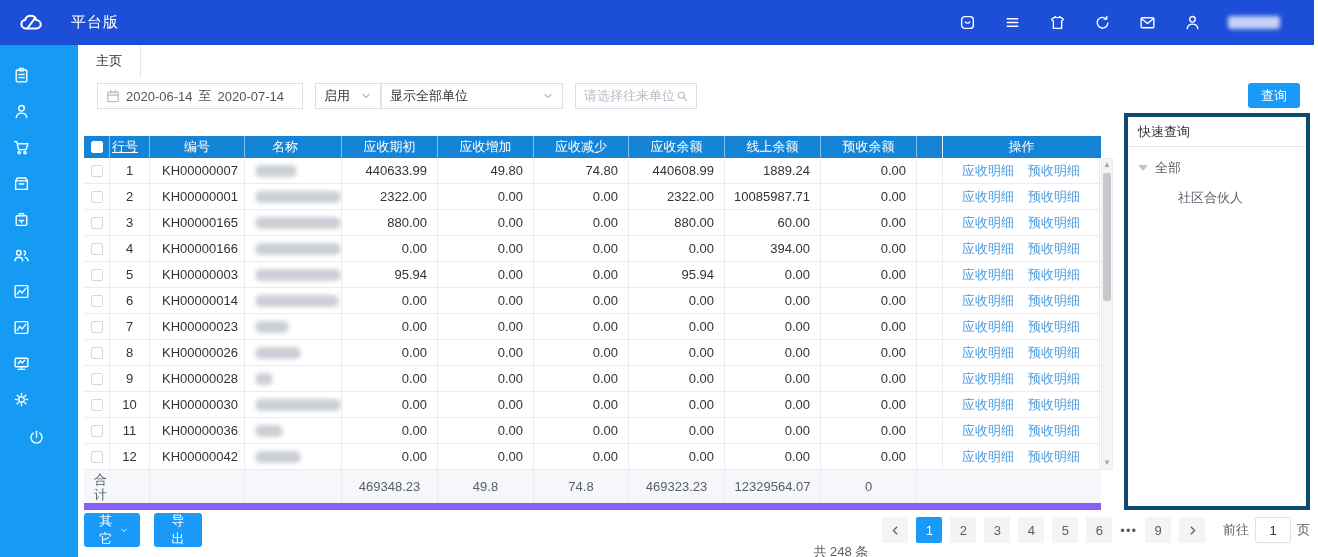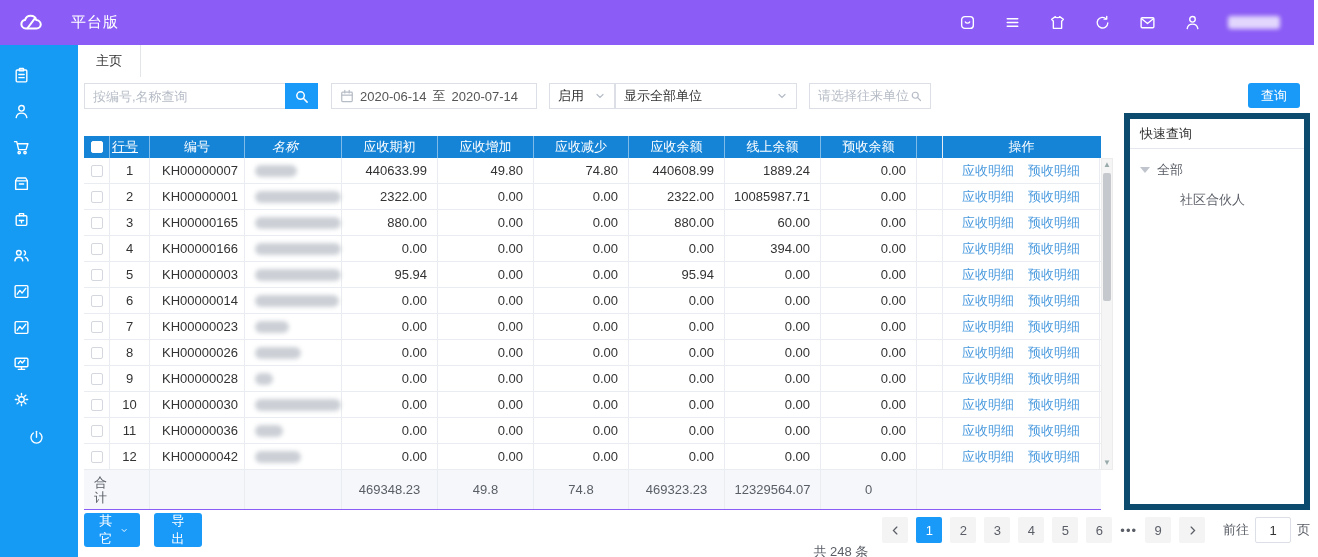--- a/index.html
+++ b/index.html
@@ -1,20 +1,20 @@
 <!DOCTYPE html>
 <html><head>
 <meta charset="utf-8">
 <style>
   * { margin:0; padding:0; box-sizing:border-box; }
   body { background:#9aa0a6; font-family:"Liberation Sans",sans-serif; }
   #app { position:relative; width:1318px; height:557px; background:#fff; overflow:hidden; }
 
   
-  .topbar { position:absolute; left:0; top:0; right:4px; height:45px; background:#8b5cf6; display:flex; align-items:center; color:#fff; }
+  .topbar { position:absolute; left:0; top:0; right:4px; height:45px; background:#1d4ed8; display:flex; align-items:center; color:#fff; }
   .topbar .logo { margin-left:18px; display:flex; align-items:center; }
   .topbar .brand { margin-left:26px; font-size:15px; letter-spacing:1px; }
   .topbar .spacer { flex:1; }
   .top-icons { display:flex; align-items:center; gap:26px; margin-right:34px; }
   .top-icons .ticon { width:19px; height:19px; display:flex; align-items:center; justify-content:center; cursor:pointer; }
   .user-blur { width:52px; height:13px; border-radius:3px; background:rgba(255,255,255,.75); filter:blur(2px); }
 
   
   .sidebar { position:absolute; left:0; top:45px; bottom:0; width:78px; background:#169bf5; color:#fff; padding-top:12px; }
   .side-item { display:flex; align-items:center; height:36px; padding-left:13px; font-size:14px; cursor:pointer;gap:48px; }
@@ -60,34 +60,34 @@
   .c-code { width:95px; padding-left:12px; flex:none; }
   .c-name { width:97px; padding-left:10px; flex:none; }
   .c-val { width:96px; justify-content:flex-end; padding-right:10px; flex:none; }
   .c-val5 { width:95px; }
   .c-gap { width:25px; flex:none; border-right:none !important; }
   .c-op { width:158px; justify-content:center; gap:14px; flex:none; border-left:1px solid #e9ecf0; }
   .op-link { color:#4a9ade; cursor:pointer; }
   .chk { width:12px; height:12px; border:1px solid #d4d8de; border-radius:2px; background:#fff; cursor:pointer; }
   .thead .chk { border-color:#fff; background:#fff; }
   .name-blur { height:12px; border-radius:6px; background:#ccd0d6; filter:blur(2px); }
-  .tfoot { display:flex; height:40px; background:#f5f7fa; border-bottom:1px solid #8b5cf6; color:#5a5e66; align-items:center; }
+  .tfoot { display:flex; height:40px; background:#f5f7fa; border-bottom:7px solid #8b5cf6; color:#5a5e66; align-items:center; }
   .tfoot .cell { display:flex; align-items:center; justify-content:center; height:100%; border-right:1px solid #e9ecf0; }
   .tfoot .f-label { width:66px; justify-content:flex-start; padding-left:10px; }
   .tfoot .f-label span { width:16px; line-height:15px; word-break:break-all; }
   .tfoot .f-op { width:183px; border-right:none; }
 
   
   .vscroll { position:absolute; left:1101px; top:158px; width:12px; height:312px; background:#f5f5f5; border:1px solid #ececec; display:flex; flex-direction:column; align-items:center; }
   .vs-arrow { height:12px; font-size:8px; color:#9aa; line-height:12px; cursor:pointer; }
   .vs-thumb { width:8px; height:128px; background:#c5c8cd; border-radius:2px; margin-top:2px; cursor:pointer; }
   .vs-bottom { position:absolute; bottom:0; }
 
   
-  .quick-panel { position:absolute; left:1124px; top:113px; width:186px; height:397px; background:#fff; border:6px solid #0c4a6e; }
+  .quick-panel { position:absolute; left:1124px; top:113px; width:186px; height:397px; background:#fff; border:4px solid #0c4a6e; }
   .qp-header { height:30px; line-height:30px; padding-left:10px; font-size:13px; color:#333; border-bottom:1px solid #e4e7ed; }
   .qp-tree { padding:12px 10px; font-size:13px; color:#5a5e66; }
   .qp-root { display:flex; align-items:center; cursor:pointer; }
   .tri-down { width:0; height:0; border-left:5px solid transparent; border-right:5px solid transparent; border-top:6px solid #c0c4cc; margin-right:7px; }
   .qp-child { padding-left:40px; margin-top:12px; cursor:pointer; }
 
   
   .bottombar { position:absolute; left:84px; top:516px; right:8px; height:28px; display:flex; align-items:center; font-size:13px; color:#5a5e66; }
   .bb-btn { height:26px; background:#199af9; color:#fff; border:none; border-radius:3px; font-size:13px; cursor:pointer; display:flex; align-items:center; justify-content:center; gap:4px; font-family:inherit; padding:17px 12px; }
   .bb-btn.other { width:56px; }
@@ -236,29 +236,20 @@
         </svg>
       </div>
     </div>
 
   <div class="tabbar">
     <div class="tab"><span>主页</span></div>
     <div class="tab-rest"></div>
   </div>
 
   <div class="filterbar">
-    <div class="f-box search-wrap">
-      <input class="search-input" placeholder="按编号,名称查询" style="">
-      <button class="search-btn">
-        <svg width="15" height="15" viewBox="0 0 16 16" fill="none" stroke="#fff" stroke-width="1.6" stroke-linecap="round">
-            <circle cx="7" cy="7" r="4"></circle>
-            <path d="M10.2 10.2 14 14"></path>
-          </svg>
-      </button>
-    </div>
     <div class="f-box date-box">
       <span class="cal">
         <svg width="14" height="14" viewBox="0 0 16 16" fill="none" stroke="currentColor" stroke-width="1.4" stroke-linecap="round">
             <rect x="2" y="3.5" width="12" height="11" rx="1"></rect>
             <path d="M2 7h12M5.5 1.5v3M10.5 1.5v3"></path>
           </svg>
       </span>
       <span>2020-06-14</span>
       <span>至</span>
       <span>2020-07-14</span>
@@ -292,21 +283,21 @@
   </div>
 
 
   <div class="table">
     <div class="thead" id="thead">
         <div class="cell c-sel">
           <span class="chk"></span>
         </div>
         <div class="cell c-num" style="justify-content: center; padding-left: 0px; padding-right: 9px; text-decoration: underline;">行号</div>
         <div class="cell c-code" style="justify-content: center; padding-left: 0px; padding-right: 0px;">编号</div>
-        <div class="cell c-name" style="justify-content: center; padding-left: 0px; padding-right: 16px; font-style: italic;">名称</div>
+        <div class="cell c-name" style="justify-content: center; padding-left: 0px; padding-right: 16px;">名称</div>
         <div class="cell c-val" style="justify-content: center; padding-left: 0px; padding-right: 0px;">应收期初</div>
         <div class="cell c-val" style="justify-content: center; padding-left: 0px; padding-right: 0px;">应收增加</div>
         <div class="cell c-val c-val5" style="justify-content: center; padding-left: 0px; padding-right: 0px;">应收减少</div>
         <div class="cell c-val" style="justify-content: center; padding-left: 0px; padding-right: 0px;">应收余额</div>
         <div class="cell c-val" style="justify-content: center; padding-left: 0px; padding-right: 0px; text-align: right;">线上余额</div>
         <div class="cell c-val" style="justify-content: center; padding-left: 0px; padding-right: 0px;">预收余额</div>
         <div class="cell c-gap"></div>
         <div class="cell c-op">操作</div>
       </div>
     <div id="tbody">

